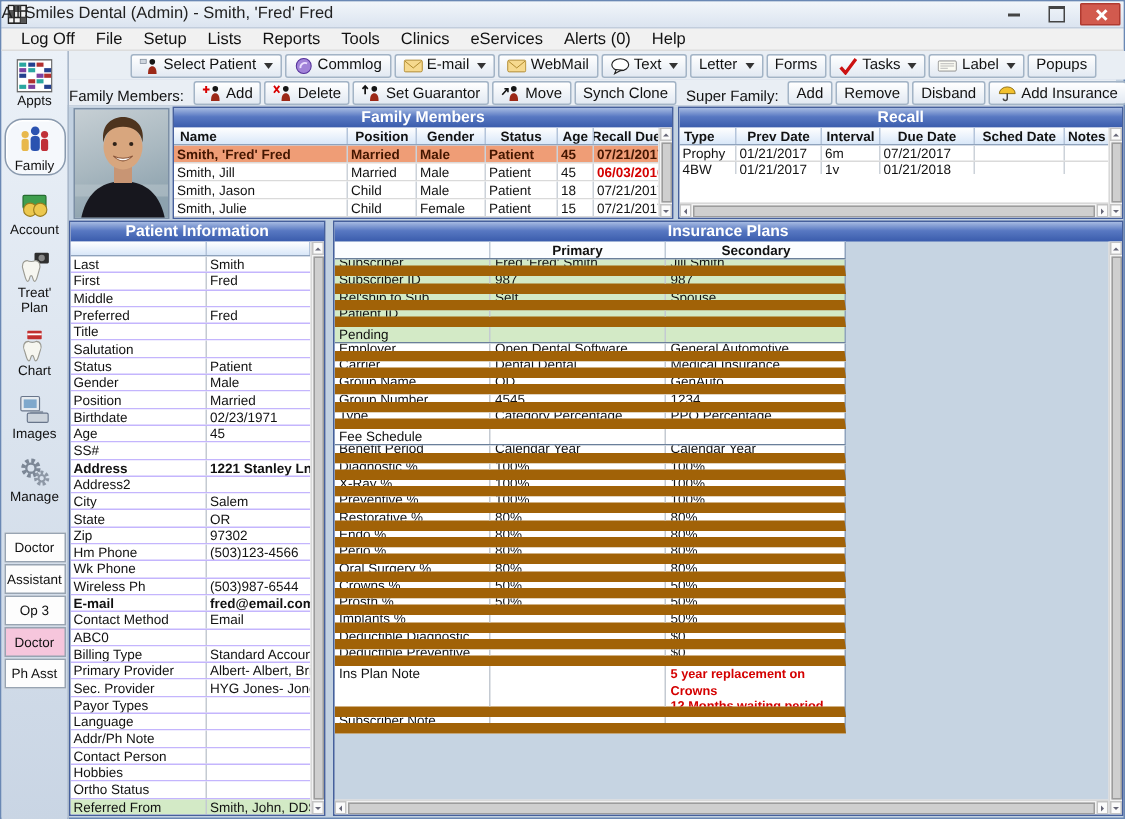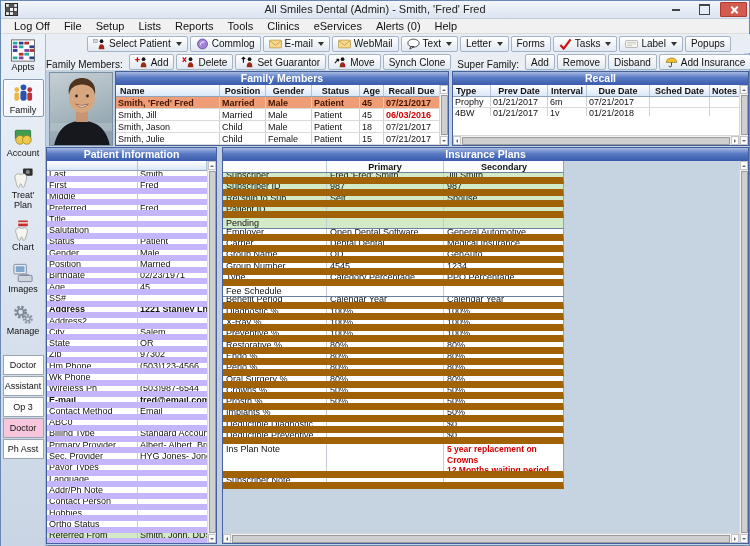--- a/index.html
+++ b/index.html
@@ -4,21 +4,21 @@
 <style>
   *{box-sizing:border-box;margin:0;padding:0}
   html,body{width:750px;height:546px;overflow:hidden}
   body{font-family:"Liberation Sans",sans-serif;font-size:9px;color:#111;background:#8aa0bd}
   #window{position:absolute;inset:0;width:750px;height:546px;background:#c2d1e1;border:1px solid #6a88b4}
 
   
   #titlebar{position:absolute;left:0;top:0;width:100%;height:18px;background:linear-gradient(#f2f6fa,#dbe4f0);border-bottom:1px solid #c2cddc}
   #app-icon{position:absolute;left:4px;top:2px;width:13px;height:13px}
   #app-icon svg{width:13px;height:13px;display:block}
-  #win-title{position:absolute;left:0;right:0;top:2px;text-align:center;font-size:11px;color:#222}
+  #win-title{position:absolute;left:0;right:0;top:2px;font-size:11px;color:#222}
   #win-controls{position:absolute;right:2px;top:1px;display:flex;gap:2px}
   .wc{width:27px;height:15px;display:flex;align-items:center;justify-content:center;position:relative}
   .wc-min::after{content:"";width:8px;height:2px;background:#444}
   .wc-max::after{content:"";width:9px;height:8px;border:1px solid #444;border-top-width:2px}
   .wc-close{background:#d25a4e;border:1px solid #b03a30;border-radius:1px}
   .wc-close::before,.wc-close::after{content:"";position:absolute;width:9px;height:2px;background:#fff;left:9px;top:6px}
   .wc-close::before{transform:rotate(45deg)}
   .wc-close::after{transform:rotate(-45deg)}
 
   
@@ -32,21 +32,21 @@
   .tb-ic{display:inline-flex}
   .tb-ic svg{width:13px;height:12px;display:block}
   .tb-arrow{width:0;height:0;border:3px solid transparent;border-top:4px solid #333;margin-top:4px;margin-left:2px}
   .tb-text{font-size:10px;margin:0 5px;white-space:nowrap}
 
   
   #sidebar{position:absolute;left:0;top:33px;width:45px;height:513px;background:linear-gradient(#ebf1f8,#c9d5e4);border-right:1px solid #aab8ca;padding-top:3px}
   .mod{width:41px;margin:0 auto 6px;text-align:center;padding:2px 0 1px}
   .mod-ic svg{width:24px;height:23px;display:block;margin:0 auto}
   .mod-label{font-size:9px;line-height:10px;color:#111}
-  .mod.selected{background:#f5f8fc;border:1px solid #8a9aae;border-radius:2px;box-shadow:inset 1px 1px 0 #fff}
+  .mod.selected{background:#f5f8fc;border:1px solid #8a9aae;border-radius:12px;box-shadow:inset 1px 1px 0 #fff}
   #sidebar-providers{margin-top:18px}
   .prov{width:41px;height:20px;margin:1px auto;background:#fdfdfd;border:1px solid #98a4b2;font-size:9px;display:flex;align-items:center;justify-content:center;white-space:nowrap;overflow:hidden}
   .prov.hl{background:#f6c6dc}
 
   
   .panel{position:absolute;border:1px solid #46609c;background:#fff;display:flex;flex-direction:column;overflow:hidden}
   .panel-header{height:13px;flex:none;background:linear-gradient(180deg,#a6bae2 0%,#5878c2 45%,#3a5cac 100%);color:#fff;font-weight:bold;font-size:10.5px;line-height:13px;text-align:center}
   #photo-frame{position:absolute;left:48px;top:71px;width:64px;height:74px;border:1px solid #7c8fa5;overflow:hidden}
   #photo-frame svg{display:block;width:64px;height:73px}
   #family-panel{left:114px;top:70px;width:334px;height:75px}
@@ -58,40 +58,40 @@
   .g-colhead{display:flex;flex:none;background:linear-gradient(#ffffff,#d9e7f8);border-bottom:1px solid #8fa3bd;font-weight:bold}
   .g-colhead>div{display:flex;align-items:center;justify-content:center;border-right:1px solid #b4c4da;overflow:hidden;white-space:nowrap}
   .g-row{display:flex;flex:none;background:#fff;border-bottom:1px solid #dadada}
   .g-row>div{display:flex;align-items:center;padding:0 2px;border-right:1px solid #ccd2d9;overflow:hidden;white-space:nowrap}
   .body-flex{flex:1;display:flex;overflow:hidden}
   .col-flex{flex:1;display:flex;flex-direction:column;overflow:hidden}
 
   
   #family-colhead{height:12px}
   #family-rows .g-row{height:12px}
-  .fc1{width:104px;justify-content:flex-start !important;padding-left:4px}
+  .fc1{width:116px;justify-content:flex-start !important;padding-left:4px}
   .fc2{width:46px}.fc3{width:46px}.fc4{width:48px}.fc5{width:24px}
   .fc6{flex:1;border-right:none !important}
   #family-rows .g-row.sel{background:#ef9d76;font-weight:bold;color:#441600}
   .overdue{color:#d40000;font-weight:bold}
 
   
   #recall-colhead{height:12px}
   #recall-rows .g-row{height:11px}
   .rc1{width:38px;justify-content:flex-start !important;padding-left:3px}
   .rc2{width:57px}.rc3{width:39px}.rc4{width:63px}.rc5{width:60px}
   .rc6{flex:1;border-right:none !important}
   .rc-spacer{flex:1;background:#fff}
 
   
   .pi-colhead{height:10px;flex:none;background:linear-gradient(#ffffff,#d9e7f8);border-bottom:1px solid #8fa3bd;display:flex}
   .pi-colhead>div{border-right:1px solid #b4c4da}
   .pi-l{width:91px;flex:none}
   .pi-r{flex:1}
-  .pi-row{display:flex;flex:none;height:11.3px;background:#fff;border-bottom:6px solid #c4b5fd}
+  .pi-row{display:flex;flex:none;height:11.3px;background:#fff;border-bottom:1px solid #c4b5fd}
   .pi-row>div{display:flex;align-items:center;padding:0 2px;overflow:hidden;white-space:nowrap}
   .pi-label{width:91px;flex:none;border-right:1px solid #c4cad2}
   .pi-value{flex:1}
   .pi-row.bold{font-weight:bold}
   .pi-row.green{background:#d3eac6}
 
   
   .ins-colhead{height:12px;flex:none;display:flex;font-weight:bold;background:#fbfdff;border-bottom:1px solid #6a7f9a;width:341px;border-right:1px solid #8fa3bd}
   .ins-colhead>div{display:flex;align-items:center;justify-content:center;border-right:1px solid #c0cbd8;overflow:hidden}
   .ins-row{display:flex;flex:none;height:11.3px;background:#fff;border-bottom:7px solid #a16207;width:341px;border-right:1px solid #8fa3bd}

